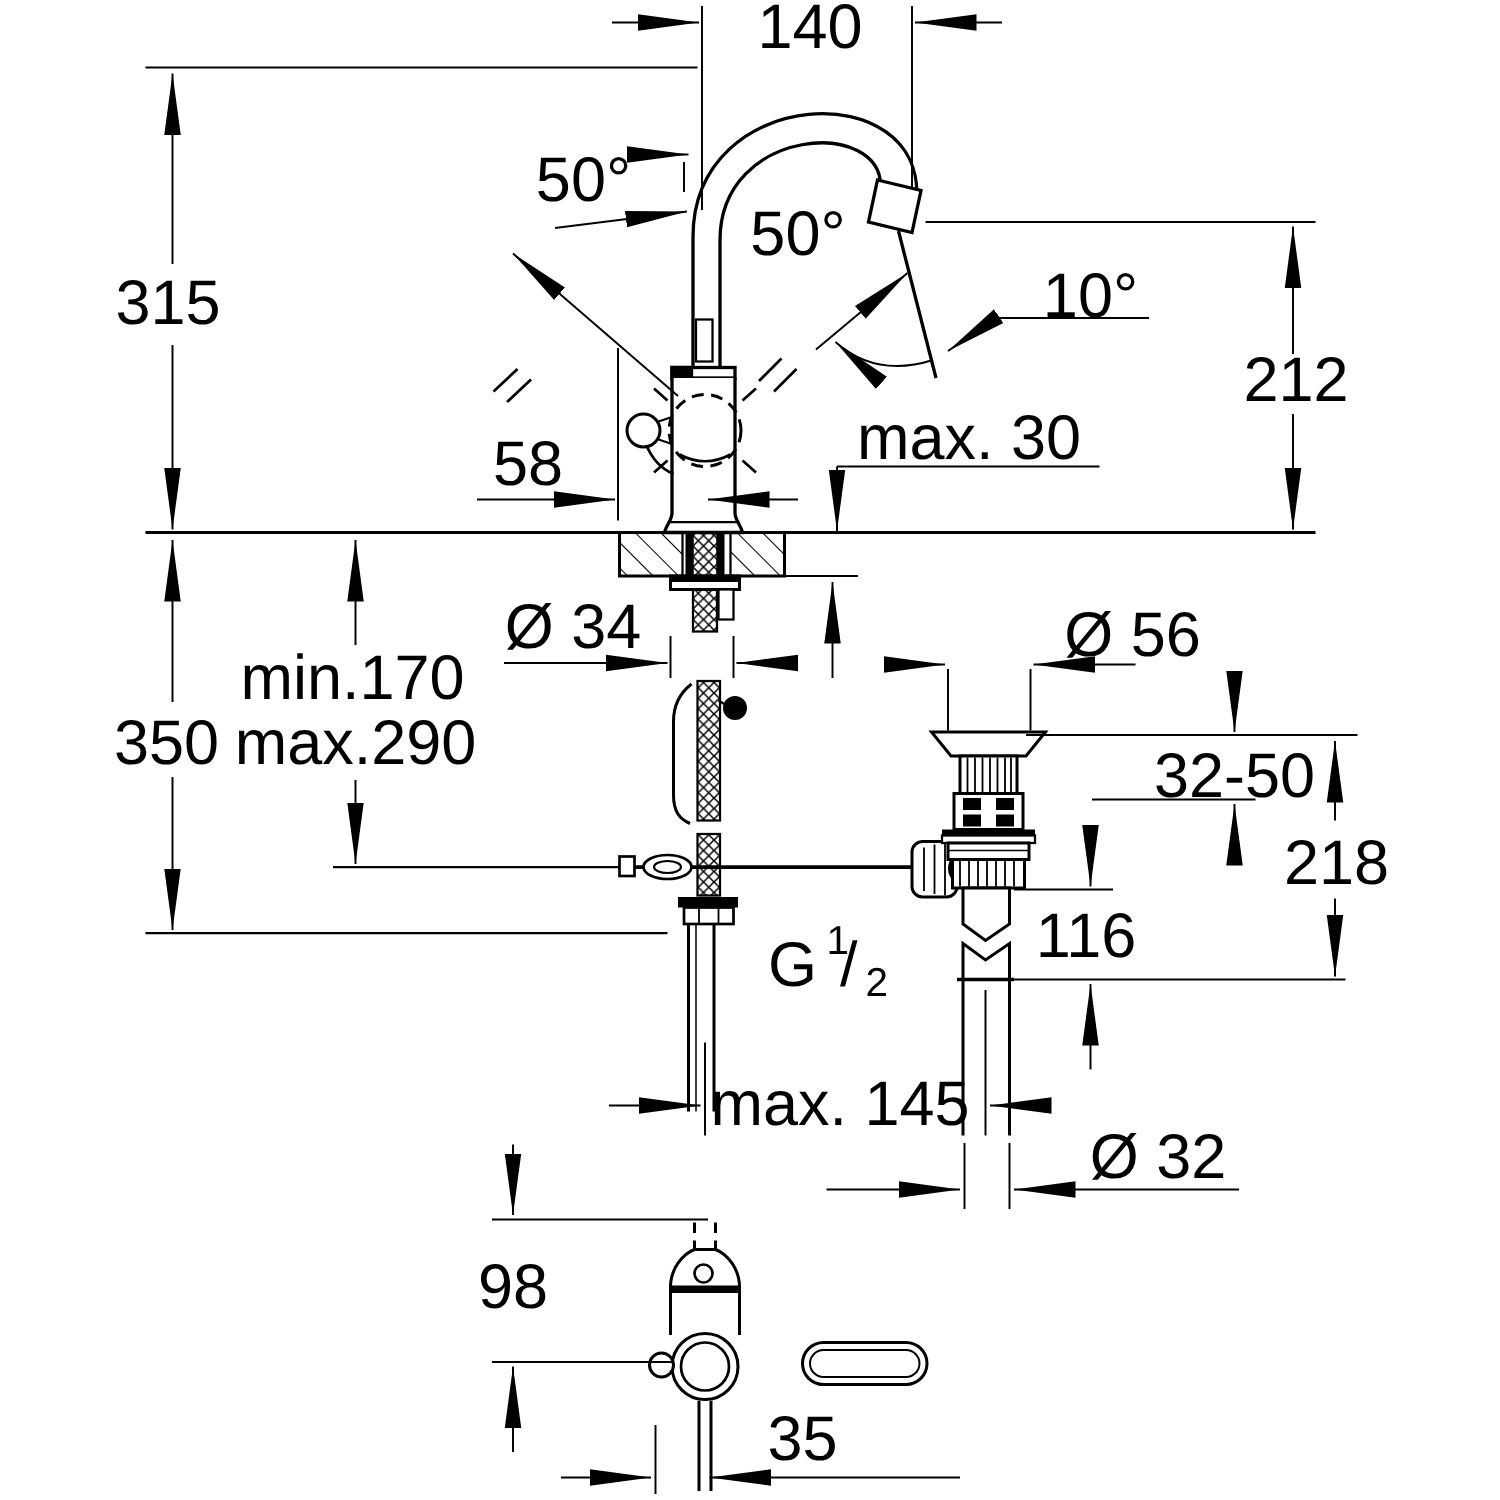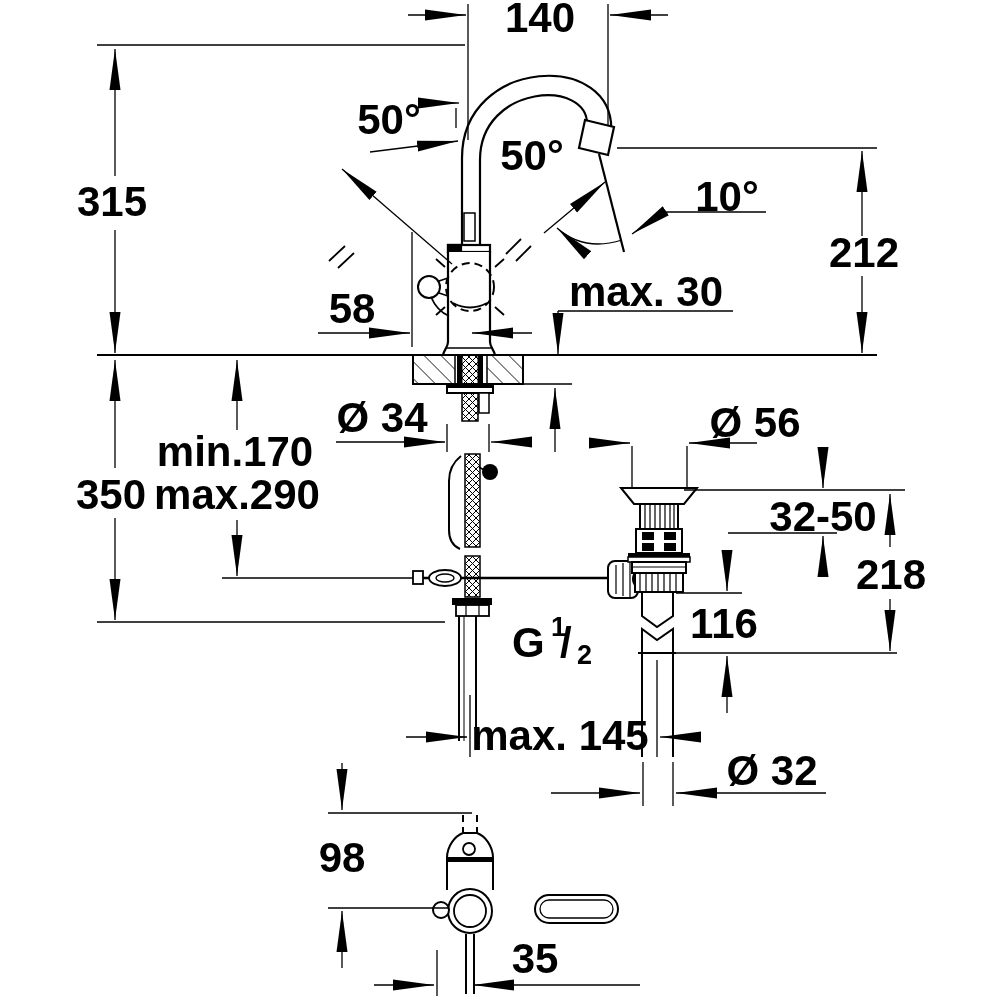--- a/index.html
+++ b/index.html
@@ -1,16 +1,16 @@
 <!DOCTYPE html>
 <html><head>
 <meta charset="utf-8">
 <style>
   html,body{margin:0;padding:0;background:#fff;}
-  .stage{width:1000px;height:1000px;position:relative;background:#c2410c;overflow:hidden;font-weight:bold;}
+  .stage{width:1000px;height:1000px;position:relative;background:#c2410c;overflow:hidden;}
   svg{display:block;}
   text{font-family:"Liberation Sans","DejaVu Sans",sans-serif;fill:#000;}
   .lbl{font-size:42px;}
   .sm{font-size:27px;}
 </style>
 </head>
 <body>
 
 <div class="stage">
 <svg width="1000" height="1000" viewBox="0 0 1000 1000">

